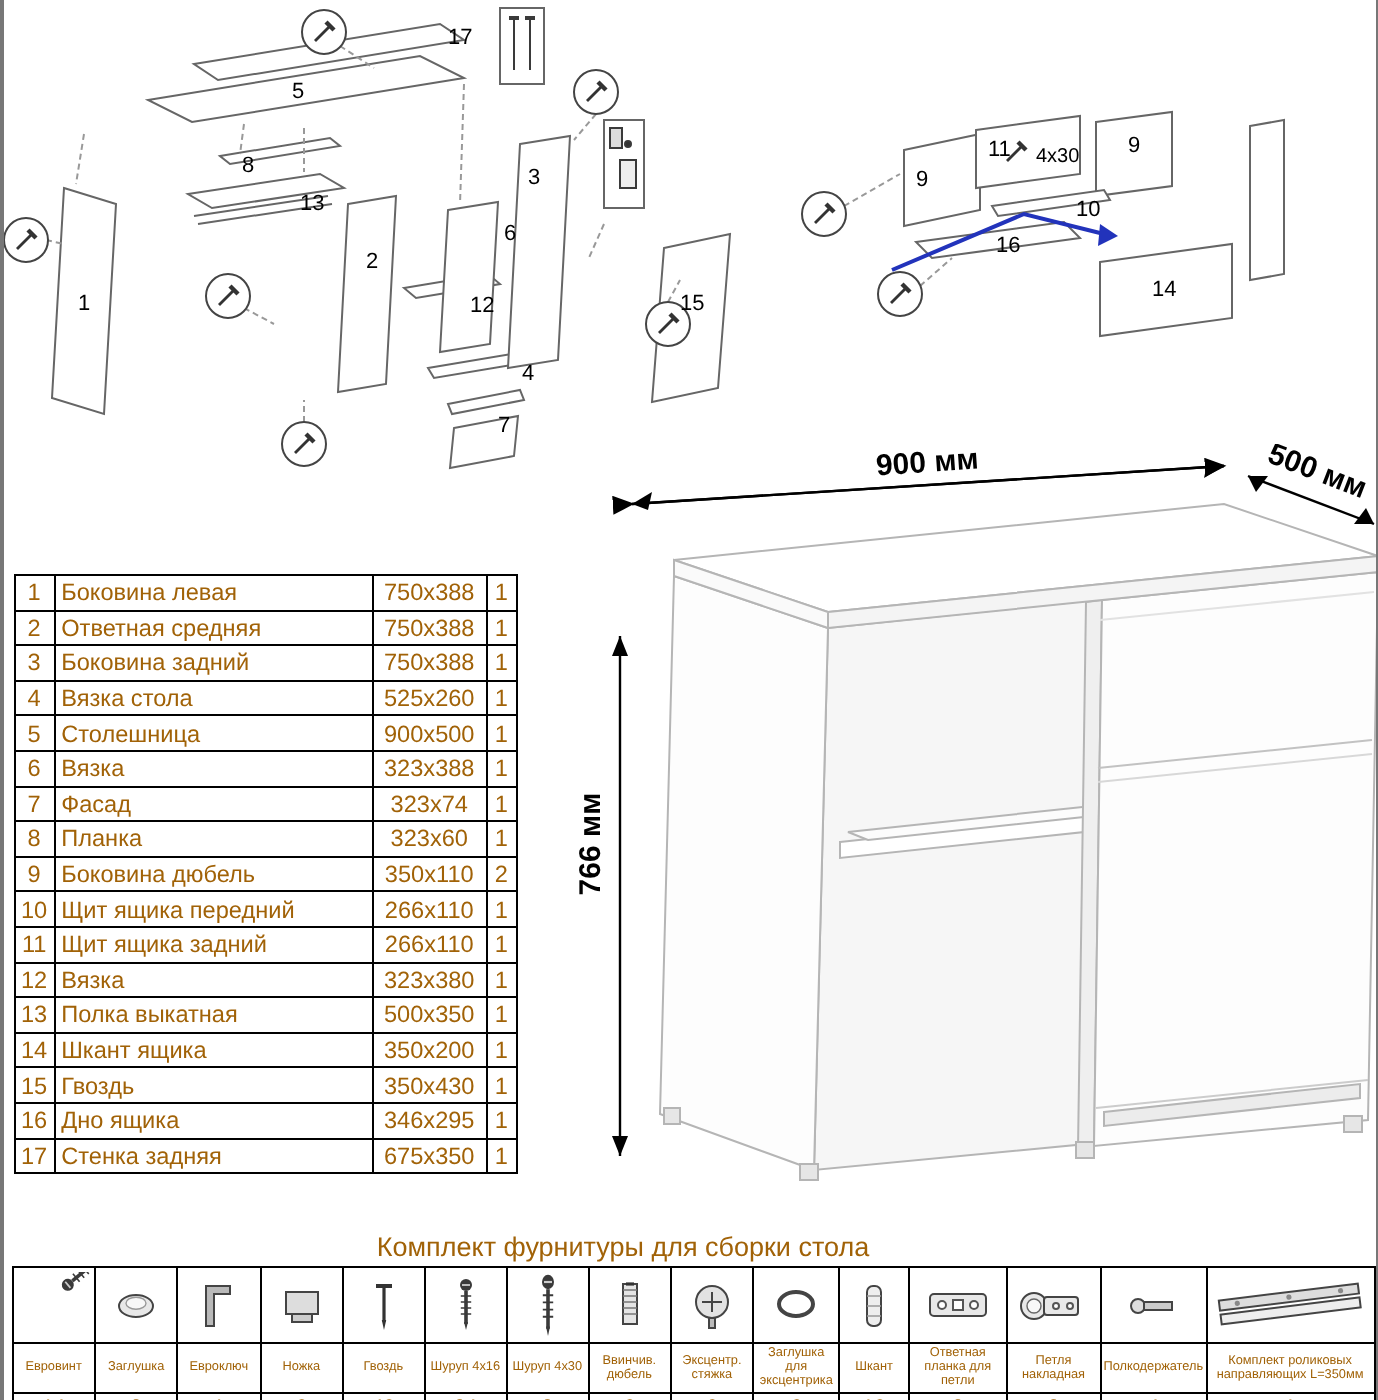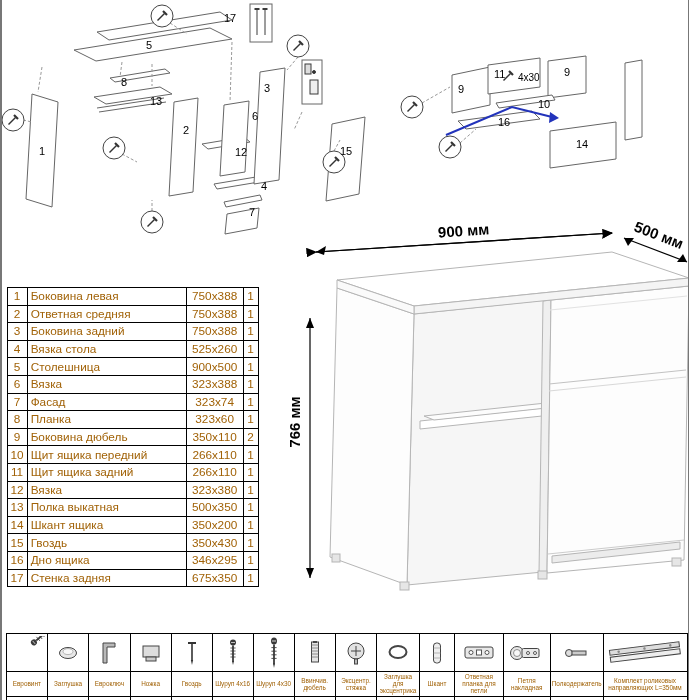--- a/index.html
+++ b/index.html
@@ -301,20 +301,21 @@
         </tr>
       <tr>
           <td class="pt-num">17</td>
           <td class="pt-name">Стенка задняя</td>
           <td class="pt-size">675x350</td>
           <td class="pt-qty">1</td>
         </tr>
     </tbody>
   </table>
 
+  <div class="hw-title">Комплект фурнитуры для сборки стола</div>
 
   <table class="hw-table">
     <colgroup>
       <col style="width:43px">
         <col style="width:40px">
         <col style="width:43px">
         <col style="width:38px">
       <col style="width:35px">
         <col style="width:35px">
         <col style="width:35px">

